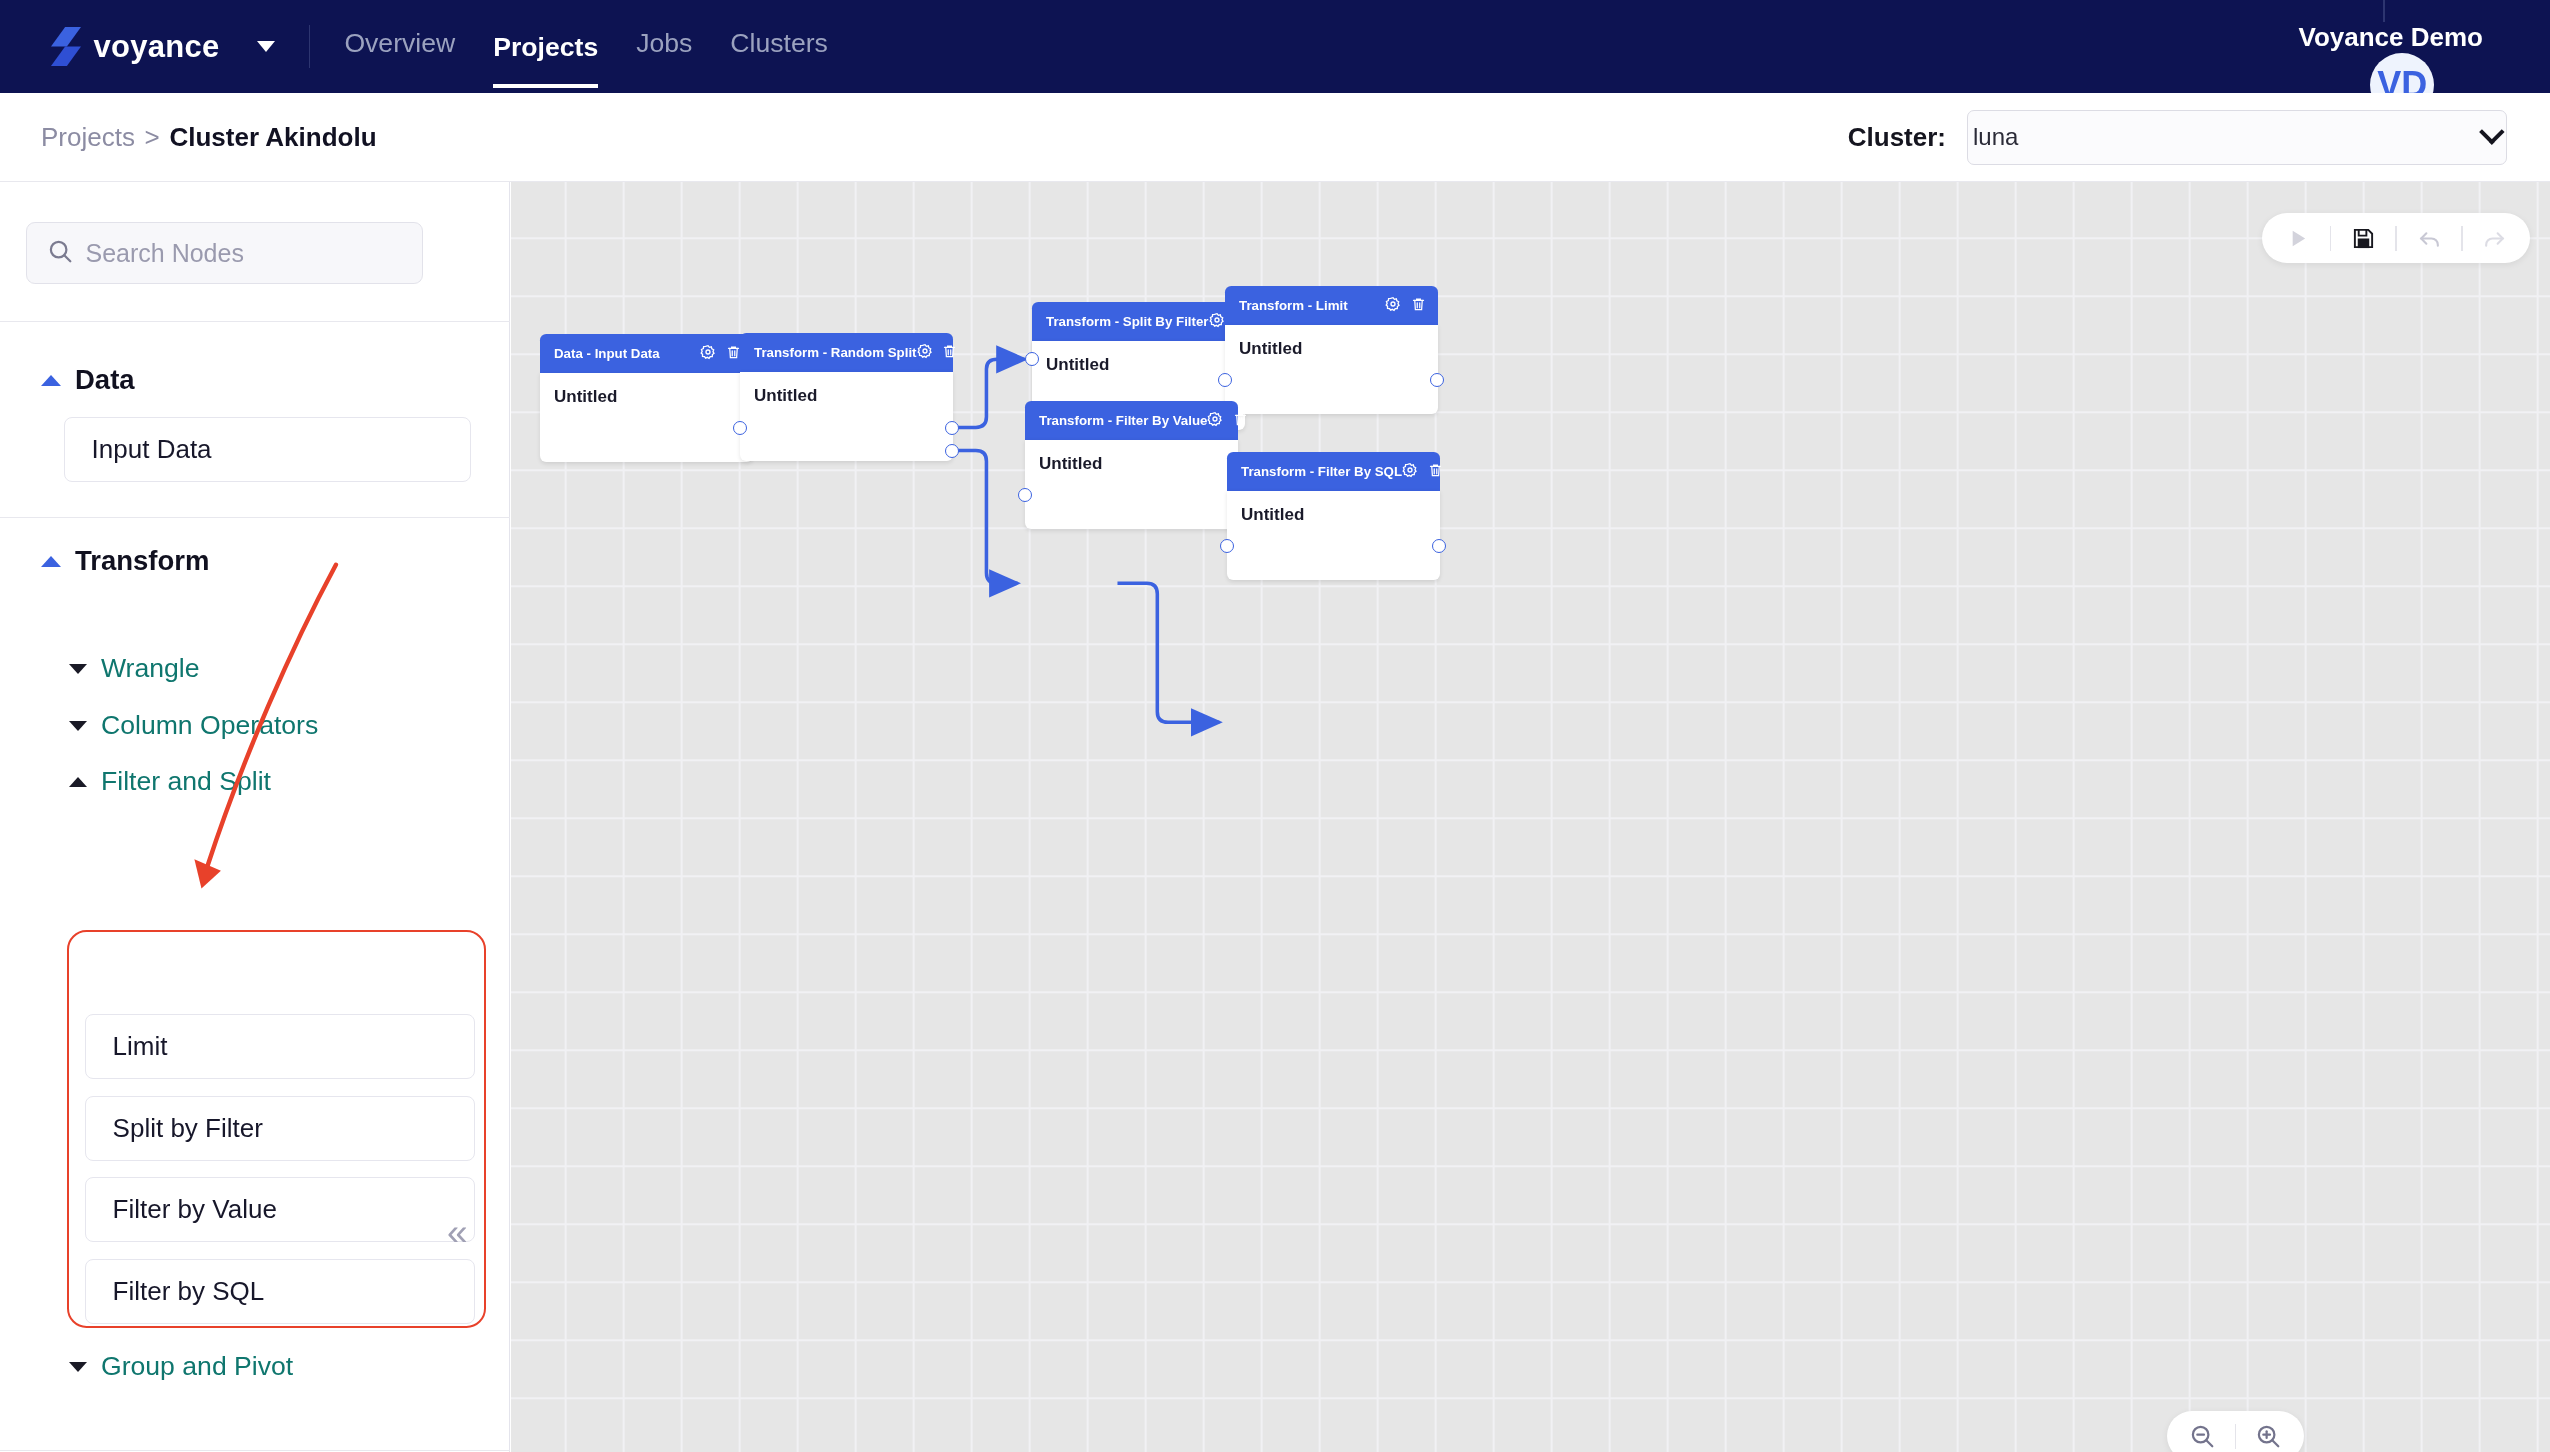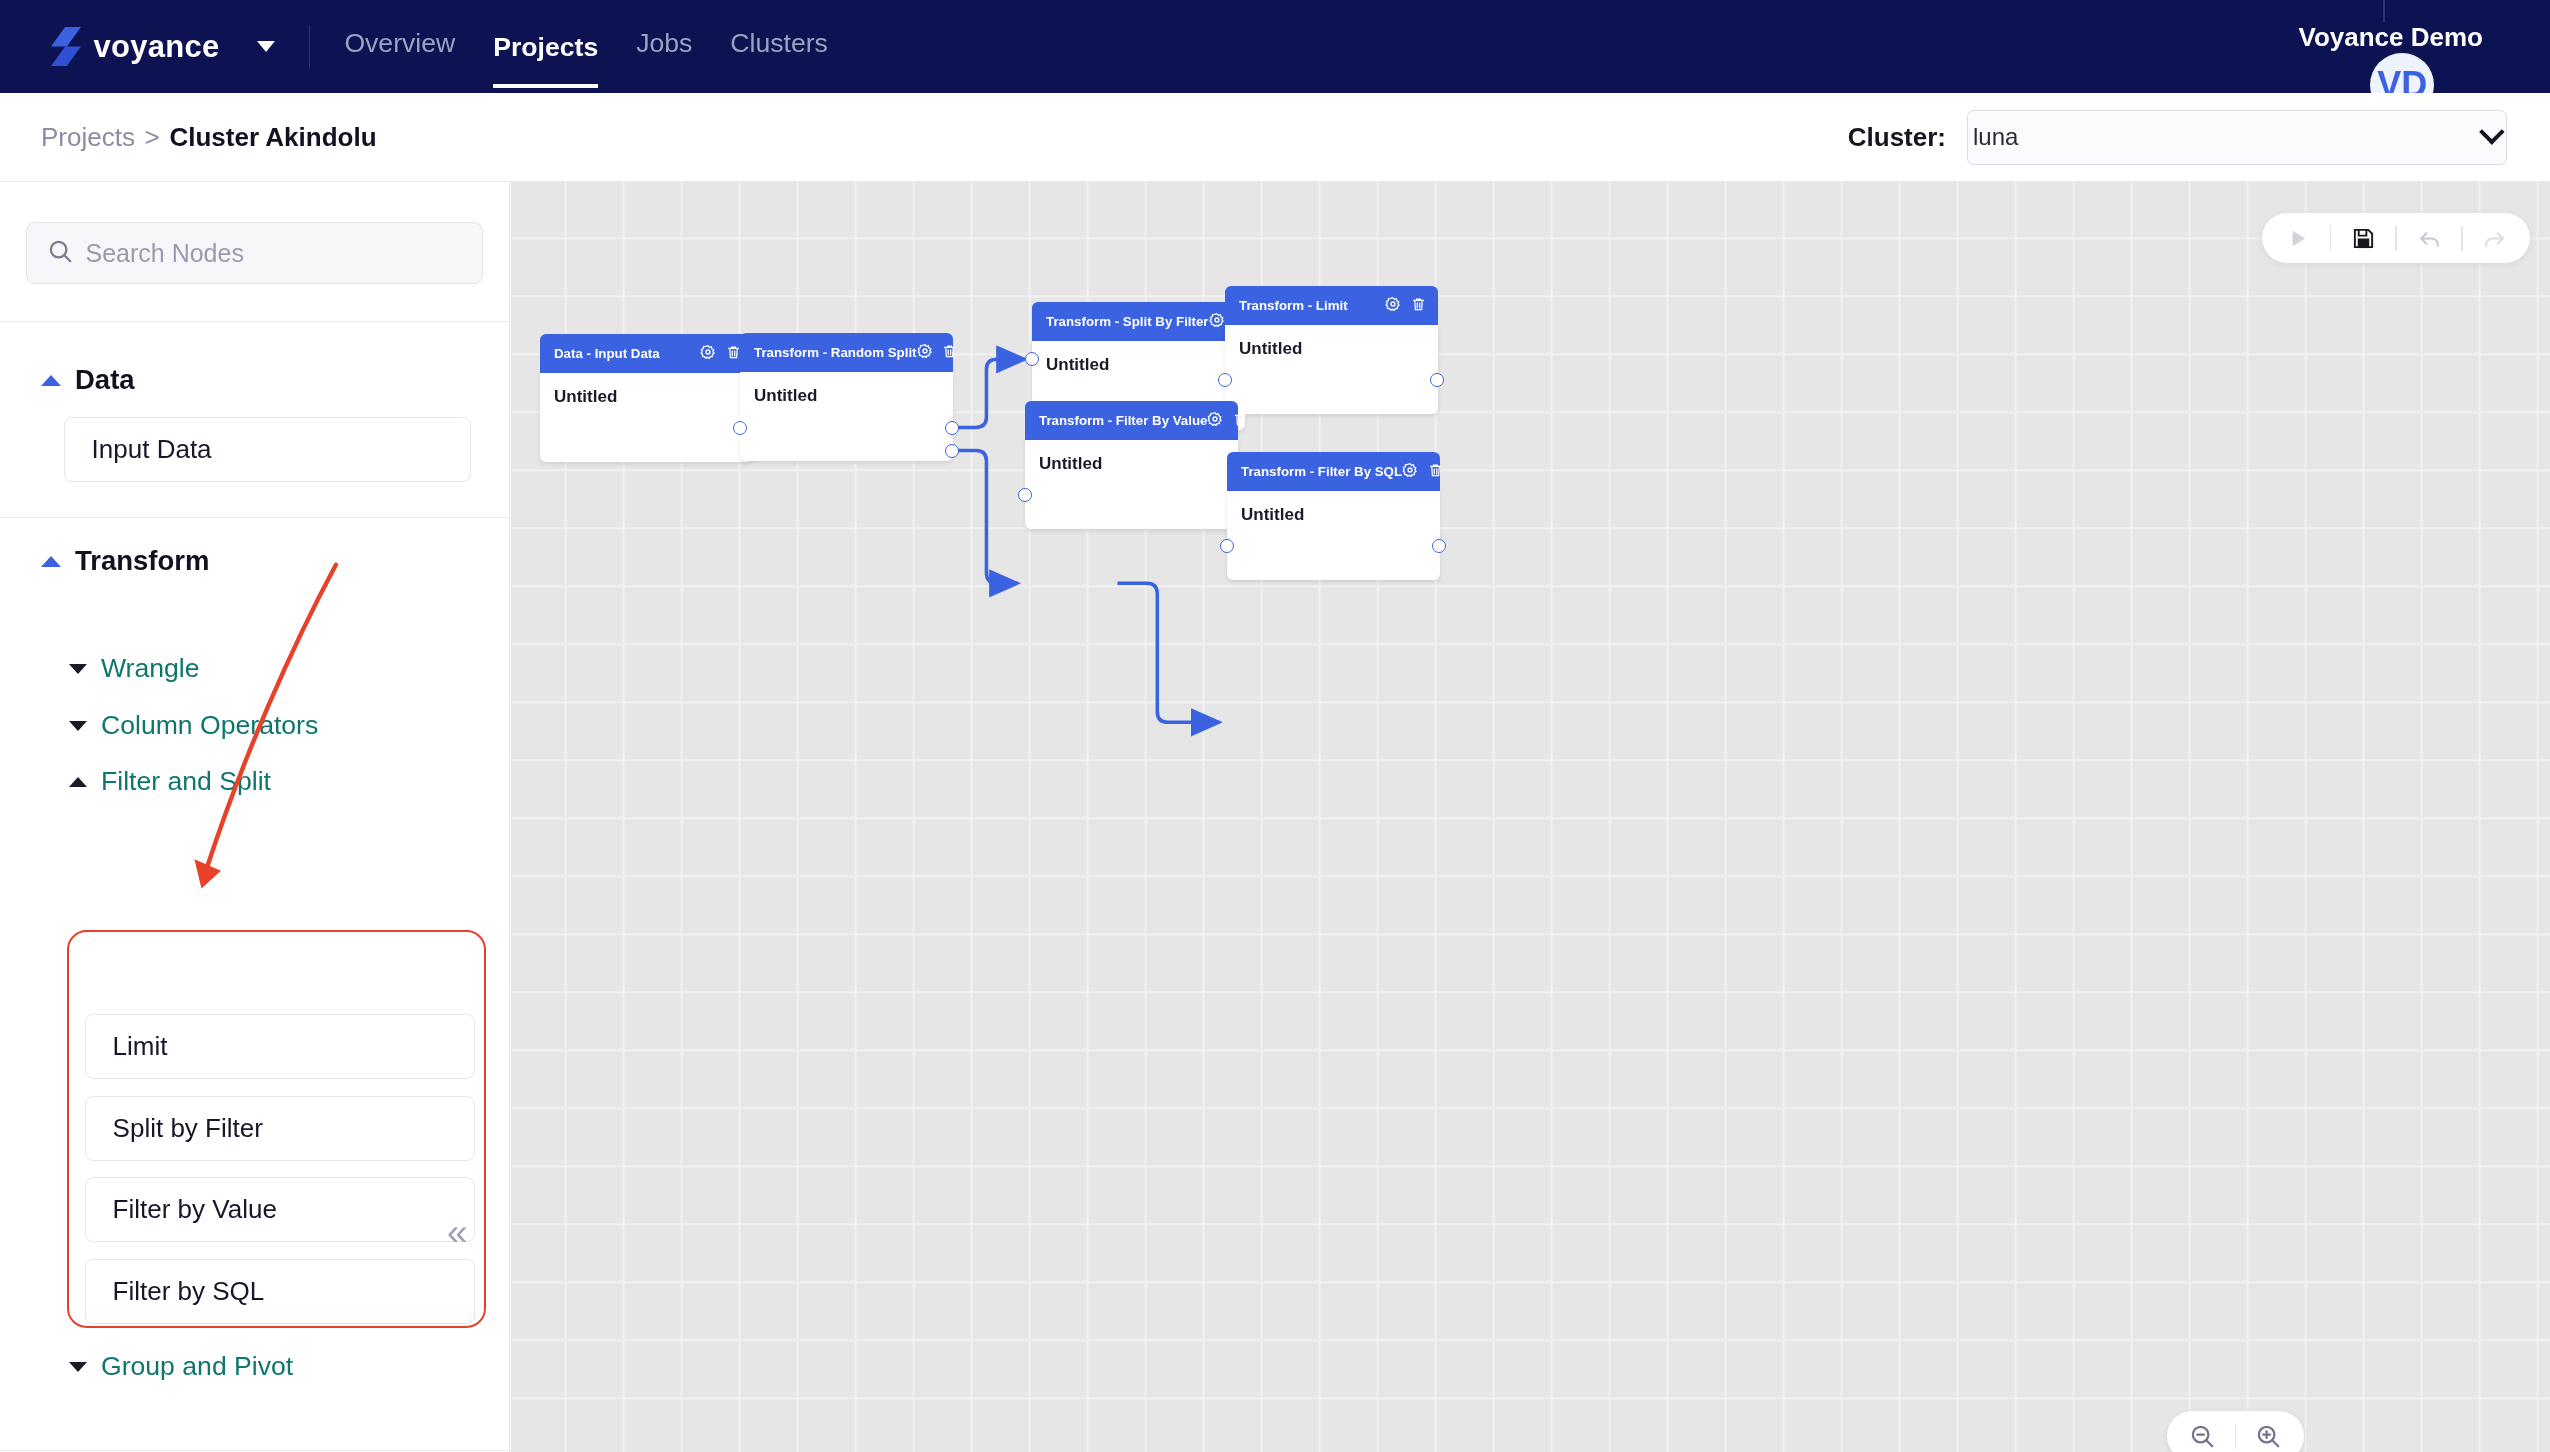--- a/index.html
+++ b/index.html
@@ -82,21 +82,21 @@
 
   
   .sidebar {
     position: absolute; top: 182px; left: 0;
     width: 510px; height: 1271px;
     background: #ffffff;
     border-right: 0.9px solid #e4e4ec;
   }
   .search-box {
     position: absolute; top: 40px; left: 26px;
-    width: 457px; height: 62px;
+    width: 397px; height: 62px;
     border: 0.9px solid #e2e2ea; border-radius: 8.9px; background: #f7f7fa;
     display: flex; align-items: center; padding: 0 19.5px;
   }
   .search-icon { margin-right: 12.4px; flex: 0 0 auto; }
   .search-input {
     border: none; outline: none; background: transparent;
     font-family: "Liberation Sans", sans-serif;
     font-size: 25px; color: #3a3a48; width: 100%;
   }
   .search-input::placeholder { color: #9a9aae; }

